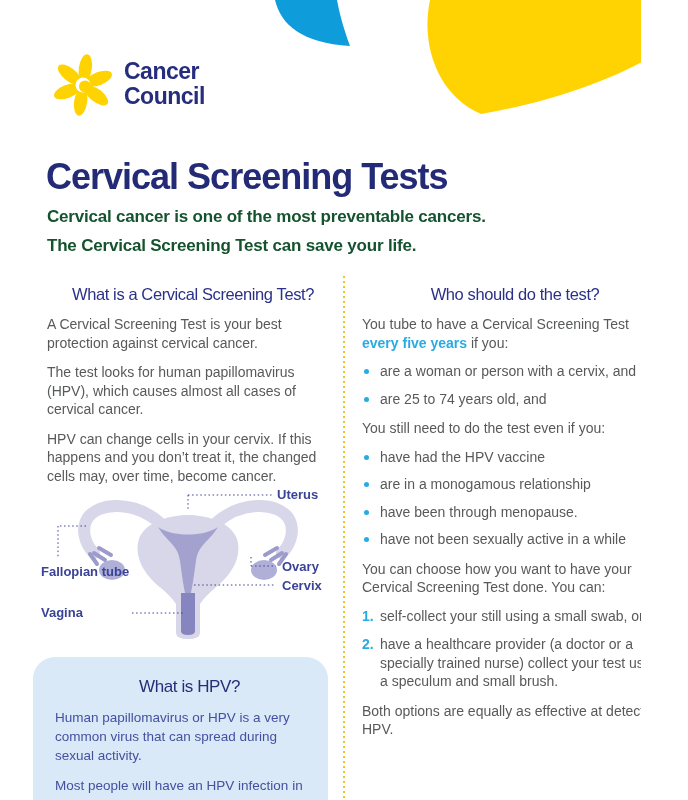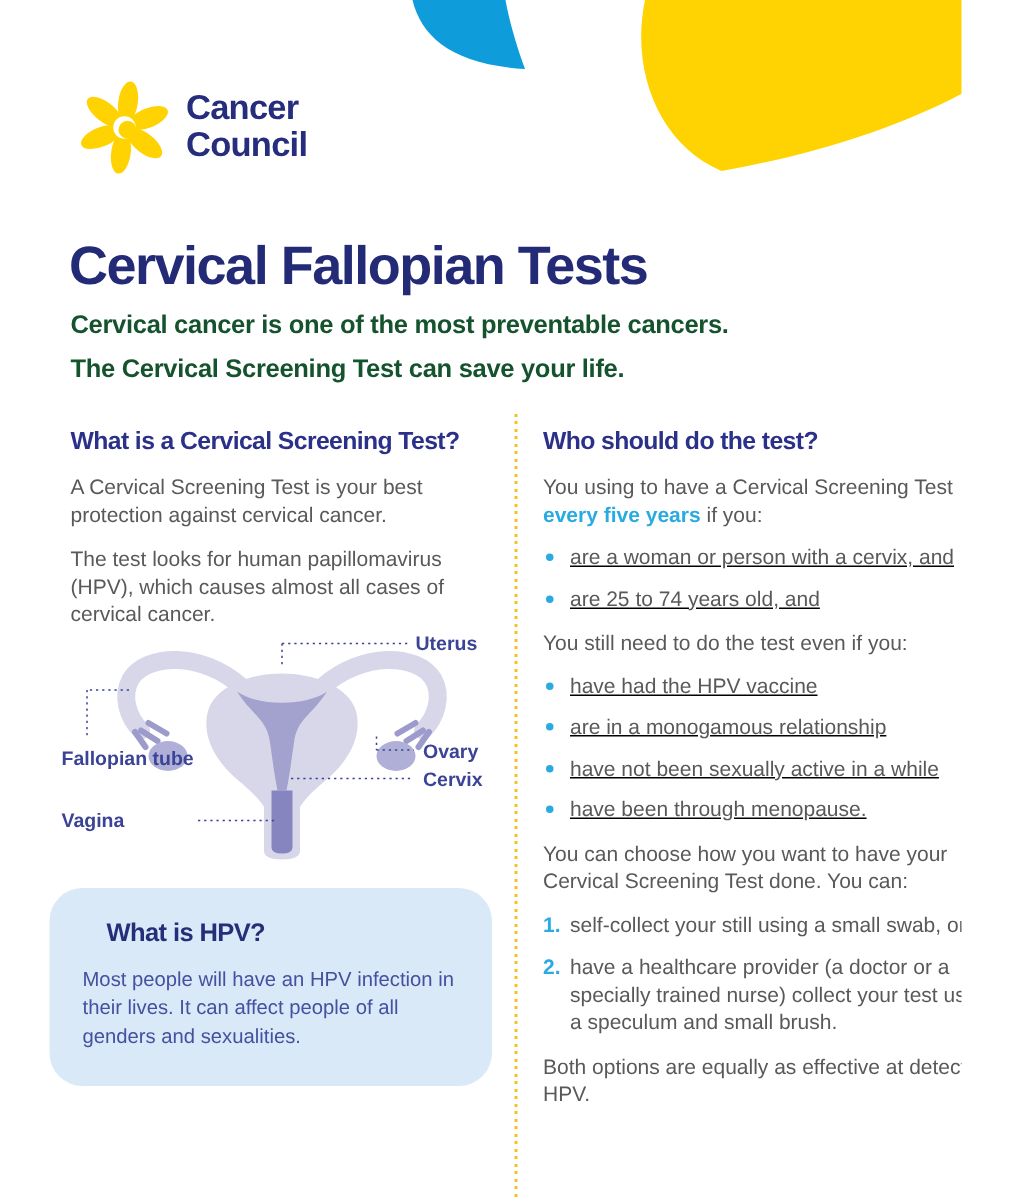--- a/index.html
+++ b/index.html
@@ -18,25 +18,25 @@
       font-size:36px;letter-spacing:-1px;}
   .subtitle{position:absolute;left:47px;top:202px;color:#14532d;font-weight:bold;
       font-size:17px;line-height:29px;letter-spacing:-0.2px;}
 
   
   .col-left{position:absolute;left:47px;top:285px;width:292px;}
   .col-right{position:absolute;left:362px;top:285px;width:306px;}
   .divider{position:absolute;left:343px;top:276px;width:2px;height:524px;
       background:repeating-linear-gradient(to bottom,#f7c21e 0 2px,transparent 2px 5px);}
 
-  h2{margin:0;color:#2b3189;font-size:16.5px;font-weight:bold;letter-spacing:-0.4px;}
+  h2{margin:0;color:#2b3189;font-size:16.5px;font-weight:normal;letter-spacing:-0.4px;text-align:center;}
   .body-p{margin:11px 0 0 0;color:#58595b;font-size:14px;line-height:18.5px;}
   .hl{color:#29abe2;font-weight:bold;text-align:center;}
 
-  ul.blist{list-style:none;margin:10px 0 0 0;padding:0;text-decoration:underline;}
+  ul.blist{list-style:none;margin:10px 0 0 0;padding:0;}
   ul.blist li{position:relative;padding-left:18px;margin-bottom:9px;
       color:#58595b;font-size:14px;line-height:18.5px;}
   ul.blist li::before{content:"";position:absolute;left:2px;top:7px;width:5px;height:5px;
       border-radius:50%;background:#29abe2;}
 
   .h2-how{margin-top:16px;}
   ol.nlist{margin:10px 0 0 0;padding:0;list-style:none;}
   ol.nlist li{display:flex;margin-bottom:10px;color:#58595b;font-size:14px;line-height:18.5px;}
   ol.nlist .num{color:#29abe2;font-weight:bold;width:18px;flex:0 0 18px;}
 
@@ -83,32 +83,33 @@
         <circle cx="0" cy="0" r="7.5" fill="#ffffff"></circle>
         <circle cx="2" cy="1.5" r="6" fill="#ffd301"></circle>
       </g>
     </svg>
     <div class="logo-text">
       <div>Cancer</div>
       <div>Council</div>
     </div>
   </div>
 
-  <div class="h1">Cervical Fallopian Tests</div>
+  <div class="h1">Cervical Screening Tests</div>
   <div class="subtitle">
     <div>Cervical cancer is one of the most preventable cancers.</div>
     <div>The Cervical Screening Test can save your life.</div>
   </div>
 
   <div class="divider"></div>
 
   <div class="col-left">
     <h2>What is a Cervical Screening Test?</h2>
     <p class="body-p">A Cervical Screening Test is your best protection against cervical cancer.</p>
     <p class="body-p">The test looks for human papillomavirus (HPV), which causes almost all cases of cervical cancer.</p>
+    <p class="body-p">HPV can change cells in your cervix. If this happens and you don’t treat it, the changed cells may, over time, become cancer.</p>
 
     
     <svg class="diagram" viewBox="0 0 290 155">
 
       <path d="M120,36 C95,14 58,14 47,32 C41,43 45,57 54,66" stroke="#d8d7e9" stroke-width="12" stroke-linecap="round" fill="none"></path>
       <path d="M176,36 C201,14 238,14 249,32 C255,43 251,57 242,66" stroke="#d8d7e9" stroke-width="12" stroke-linecap="round" fill="none"></path>
 
       <g stroke="#9c9bcb" stroke-width="4" stroke-linecap="round">
         <path d="M54,66 L65,73"></path>
           <path d="M50,67 L57,77"></path>
@@ -140,37 +141,38 @@
       <text class="dlabel" x="237" y="12">Uterus</text>
       <text class="dlabel" x="1" y="89">Fallopian tube</text>
       <text class="dlabel" x="242" y="84">Ovary</text>
       <text class="dlabel" x="242" y="103">Cervix</text>
       <text class="dlabel" x="1" y="130">Vagina</text>
     </svg>
 
     
     <div class="hpv-box">
       <h2>What is HPV?</h2>
+      <p class="box-p">Human papillomavirus or HPV is a very common virus that can spread during sexual activity.</p>
       <p class="box-p">Most people will have an HPV infection in their lives. It can affect people of all genders and sexualities.</p>
     </div>
   </div>
 
   <div class="col-right">
     <h2>Who should do the test?</h2>
-    <p class="body-p"><span>You using to have a Cervical Screening Test</span> <span class="hl">every five years</span> <span>if you:</span></p>
+    <p class="body-p"><span>You tube to have a Cervical Screening Test</span> <span class="hl">every five years</span> <span>if you:</span></p>
     <ul class="blist">
       <li>are a woman or person with a cervix, and</li>
       <li>are 25 to 74 years old, and</li>
     </ul>
     <p class="body-p">You still need to do the test even if you:</p>
     <ul class="blist">
       <li>have had the HPV vaccine</li>
       <li>are in a monogamous relationship</li>
+      <li>have been through menopause.</li>
       <li>have not been sexually active in a while</li>
-      <li>have been through menopause.</li>
     </ul>
 
     <p class="body-p">You can choose how you want to have your Cervical Screening Test done. You can:</p>
     <ol class="nlist">
       <li>
           <span class="num">1.</span>
           <span>self-collect your still using a small swab, or</span>
         </li>
       <li>
           <span class="num">2.</span>

